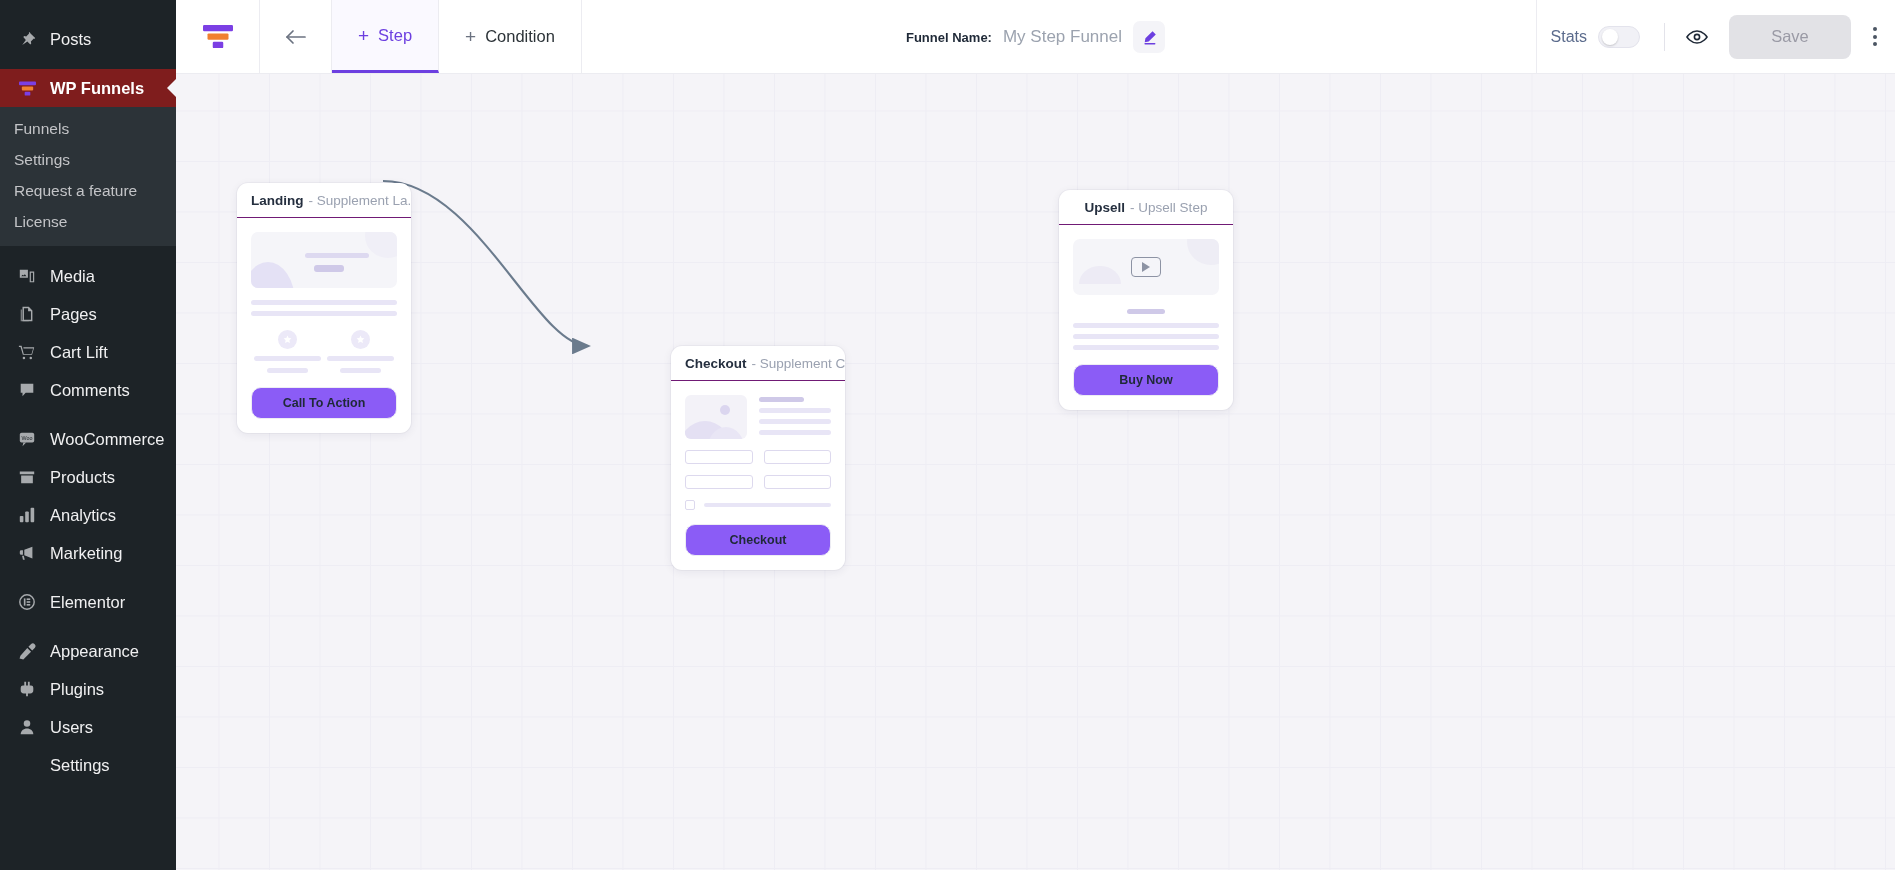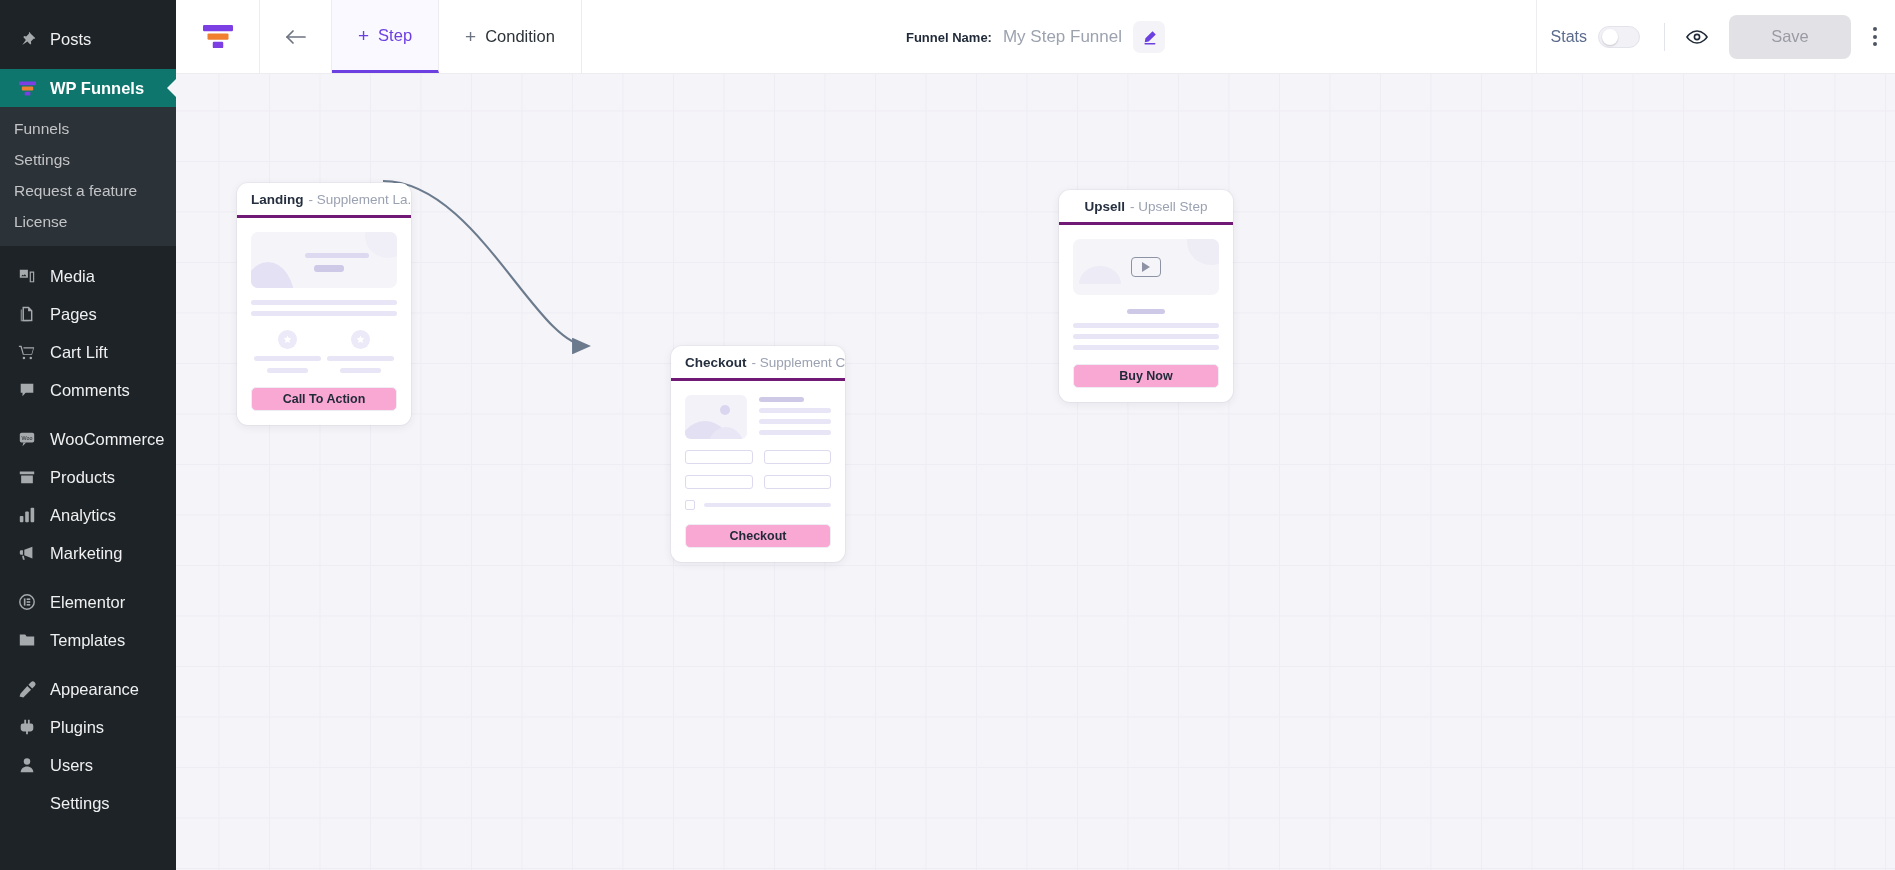--- a/index.html
+++ b/index.html
@@ -22,21 +22,21 @@
     height: 38px; padding: 0 0 0 14px;
     color: #f0f0f1; line-height: 38px;
     position: relative; cursor: pointer;
   }
   .menu-item .mi-ico {
     width: 26px; height: 22px; flex: 0 0 26px;
     display: flex; align-items: center; justify-content: center;
     margin-right: 10px; color: #a7aaad;
   }
   .menu-item .mi-label { font-size: 16.5px; white-space: nowrap; }
-  .menu-item.current { background: #0f766e; color: #fff; font-weight: bold; }
+  .menu-item.current { background: #7f1d1d; color: #fff; font-weight: bold; }
   .menu-item.current .mi-ico { color: #fff; }
   .menu-item.current::after {
     content: ""; position: absolute; right: 0; top: 50%;
     transform: translateY(-50%);
     border-style: solid; border-width: 9px 9px 9px 0;
     border-color: transparent #f5f4f8 transparent transparent;
   }
   .menu-sep { height: 11px; }
   .submenu { background: #2c3338; padding: 6px 0 9px 0; }
   .submenu .sub-item {
@@ -139,21 +139,21 @@
     position: absolute;
     background: #ffffff;
     border-radius: 11px;
     box-shadow: 0 2px 10px rgba(28,30,70,.07), 0 0 0 1px rgba(28,30,70,.035);
     overflow: hidden;
     cursor: pointer;
   }
   .node-head {
     height: 35px; display: flex; align-items: center;
     padding: 0 14px; gap: 5px;
-    border-bottom: 3px solid #701a75;
+    border-bottom: 1px solid #701a75;
     font-size: 13.5px; white-space: nowrap; overflow: hidden;
   }
   .node-title { font-weight: bold; color: #252f3f; }
   .node-sub { color: #9aa1b0; font-weight: normal; }
   .node-body { padding: 14px 14px 14px 14px; }
 
   .ph-hero {
     height: 56px; border-radius: 7px; background: #f5f5f9;
     position: relative; overflow: hidden; margin-bottom: 12px;
   }
@@ -172,22 +172,22 @@
   }
   .bar { height: 5px; border-radius: 3px; background: #e8e5f6; margin-bottom: 6px; }
   .bar.dark { background: #cfc9e8; }
   .star-row { display: flex; justify-content: space-around; margin: 14px 0 0 0; }
   .star-col { width: 46%; display: flex; flex-direction: column; align-items: center; gap: 7px; }
   .star-circ {
     width: 19px; height: 19px; border-radius: 50%; background: #ece9f8;
     display: flex; align-items: center; justify-content: center;
   }
   .cta-btn {
-    margin-top: 14px; height: 24px; border-radius: 5px;
-    background: #f9a8d4; border: 1px solid #ededf3;
+    margin-top: 14px; height: 32px; border-radius: 10px;
+    background: #8b5cf6; border: 1px solid #ededf3;
     display: flex; align-items: center; justify-content: center;
     font-size: 12.5px; font-weight: bold; color: #1f2937;
   }
 
   .ck-row { display: flex; gap: 12px; }
   .ck-img {
     width: 62px; height: 44px; flex: 0 0 62px;
     border-radius: 6px; background: #f3f2f8; position: relative; overflow: hidden;
   }
   .ck-img .dot { position: absolute; right: 17px; top: 10px; width: 10px; height: 10px; border-radius: 50%; background: #dbd6ef; }
@@ -340,28 +340,20 @@
       <span class="mi-ico">
         <svg width="18" height="18" viewBox="0 0 20 20">
             <circle cx="10" cy="10" r="8" fill="none" stroke="currentColor" stroke-width="1.6"></circle>
             <rect x="6.5" y="6" width="1.8" height="8" fill="currentColor"></rect>
             <rect x="9.6" y="6" width="4" height="1.8" fill="currentColor"></rect>
             <rect x="9.6" y="9.1" width="4" height="1.8" fill="currentColor"></rect>
             <rect x="9.6" y="12.2" width="4" height="1.8" fill="currentColor"></rect>
           </svg>
       </span>
       <span class="mi-label">Elementor</span>
-    </div>
-    <div class="menu-item">
-      <span class="mi-ico">
-        <svg width="18" height="18" viewBox="0 0 20 20" fill="currentColor">
-            <path d="M2 4h6l1.6 2H18v3H2V4zm0 4.6h16V16H2V8.6z"></path>
-          </svg>
-      </span>
-      <span class="mi-label">Templates</span>
     </div>
 
     <div class="menu-sep"></div>
 
     <div class="menu-item">
       <span class="mi-ico">
         <svg width="18" height="18" viewBox="0 0 20 20" fill="currentColor">
             <path d="M14.6 2.2a3 3 0 014.2 4.2l-3 3-4.2-4.2 3-3zM10.3 6.6l4.2 4.2-8.6 8.6-4.2-1 1-3.2 7.6-8.6z"></path>
           </svg>
       </span>

